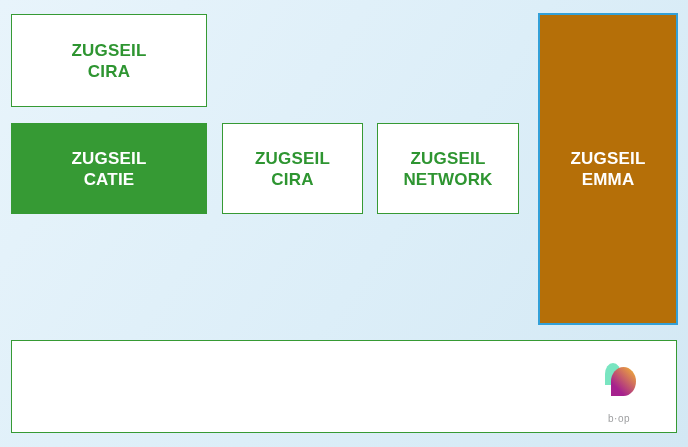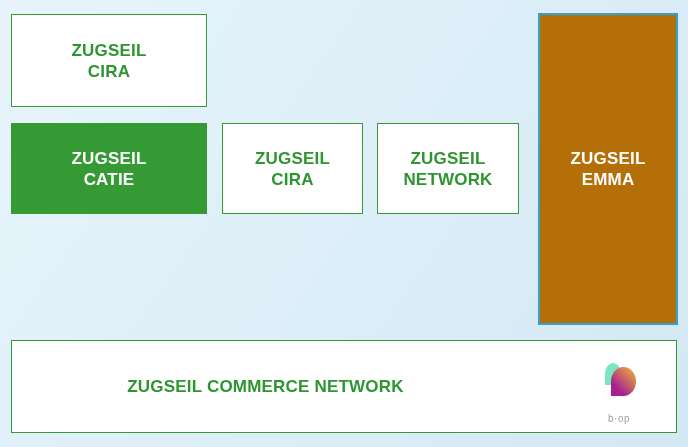--- a/index.html
+++ b/index.html
@@ -130,23 +130,20 @@
     <span class="line">NETWORK</span>
   </div>
 
   <div class="box filled-orange" id="box-cira">
     <span class="line">ZUGSEIL</span>
     <span class="line">EMMA</span>
   </div>
 
 
   <div class="box outlined" id="box-commerce">
-    <div class="commerce-label-wrap">
-      <span class="line">ZUGSEIL COMMERCE NETWORK</span>
-    </div>
     <div class="logo">
       <div class="logo-mark">
         <div class="logo-mint"></div>
         <div class="logo-blob"></div>
       </div>
       <div class="logo-wordmark">b·op</div>
     </div>
   </div>
 
 </div>

